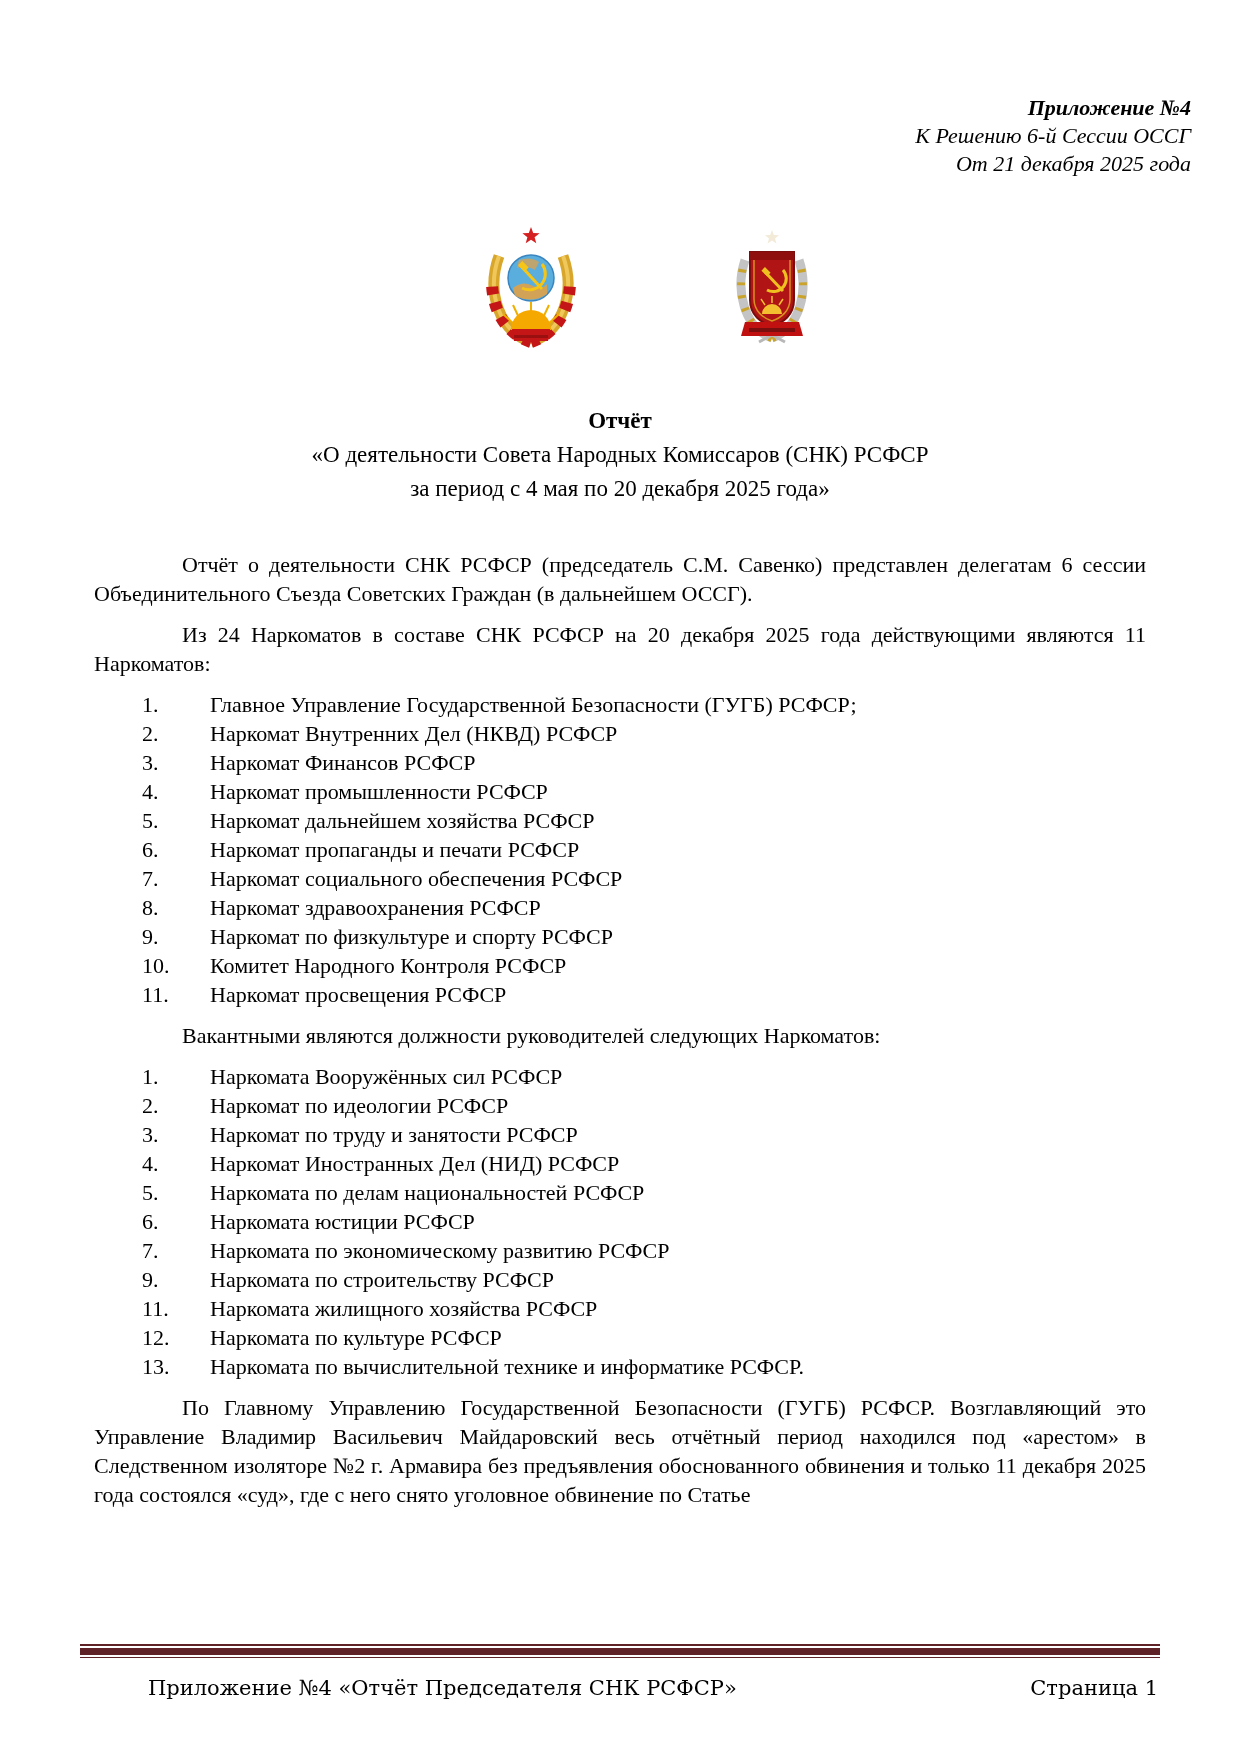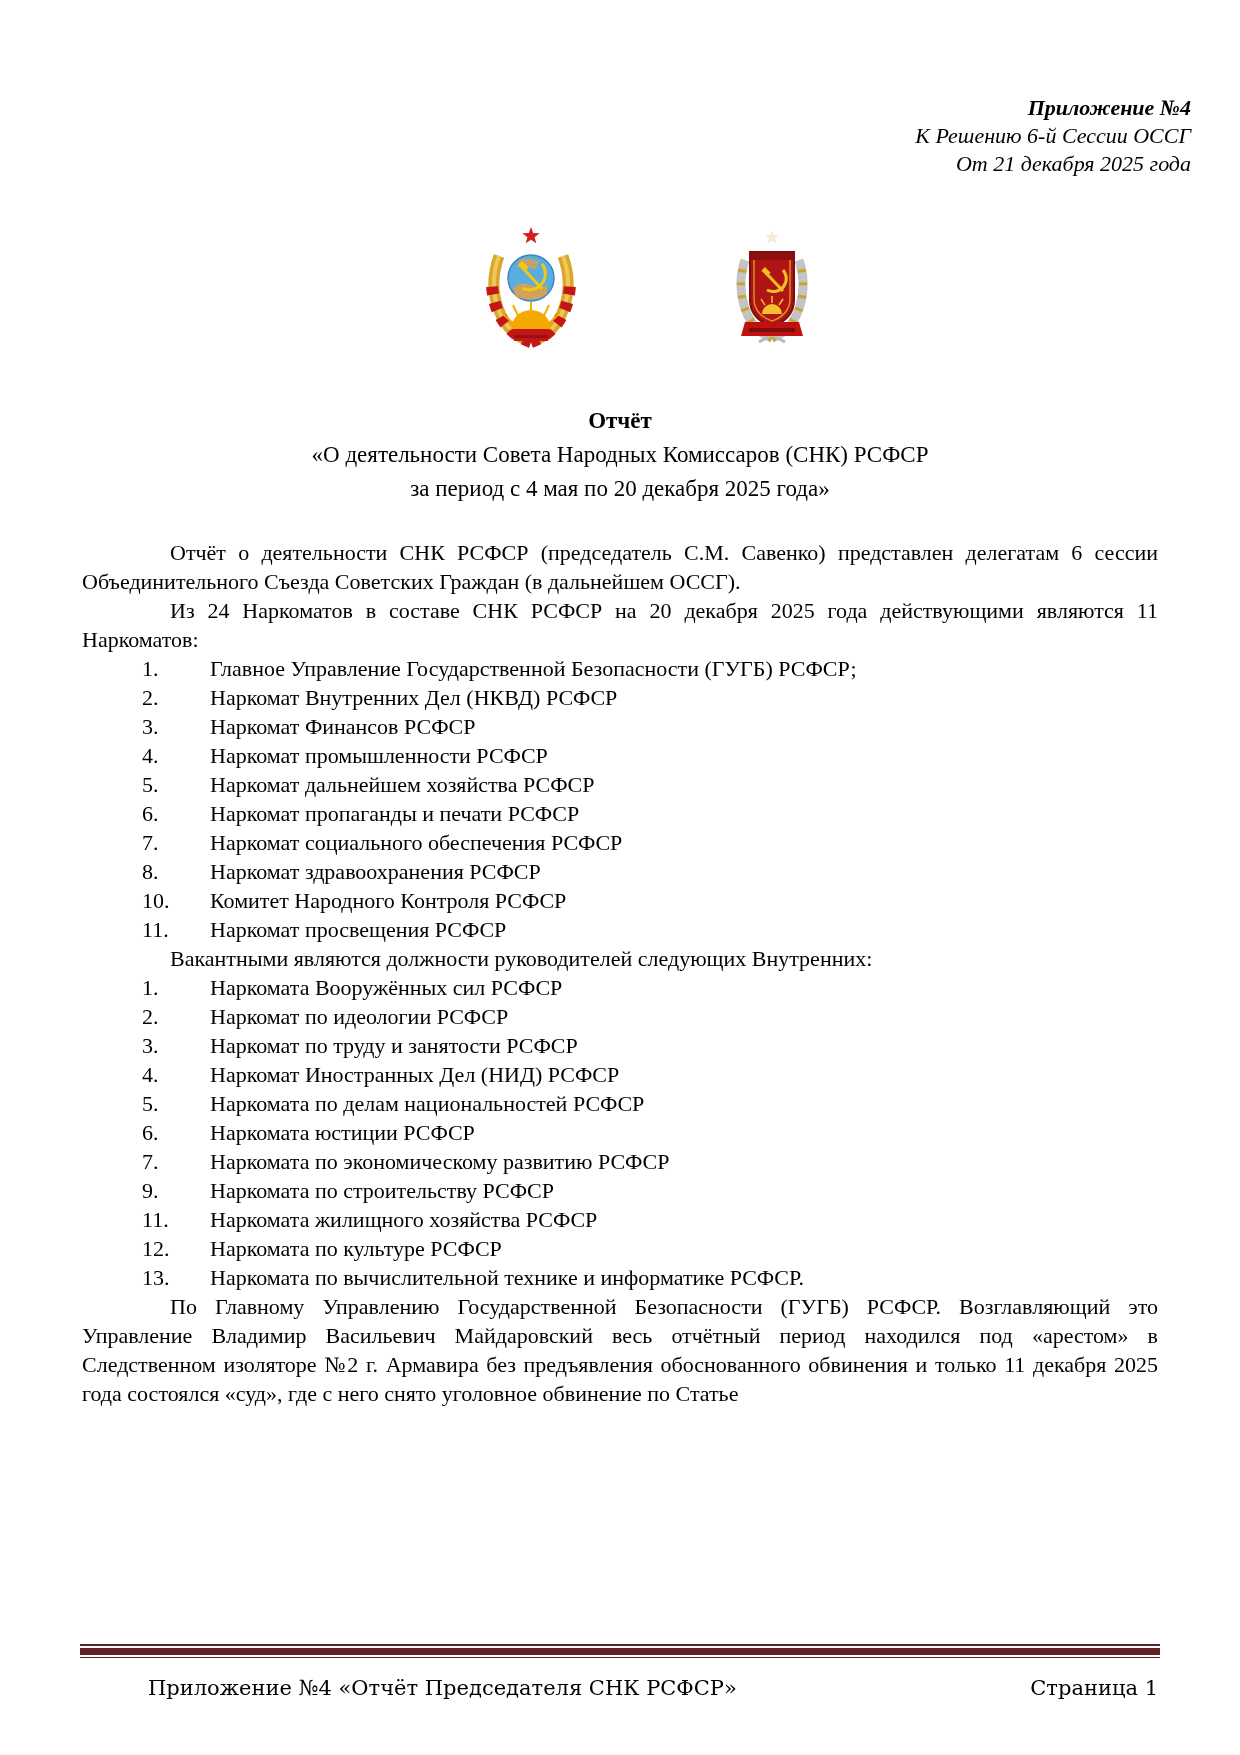--- a/index.html
+++ b/index.html
@@ -30,21 +30,21 @@
     position:absolute; top:404px; left:82px; width:1076px;
     text-align:center; font-size:23px; line-height:34px;
   }
   .doc-title .t1 { font-weight:bold; }
 
   
   .doc-body {
     position:absolute; top:538px; left:82px; width:1076px;
     font-size:22px; line-height:29px; text-align:justify;
   }
-  .doc-body p { margin:0; text-indent:88px; }
+  .doc-body p { margin:12px; text-indent:88px; }
   .p-active { margin-top:32px; }
   .p-vacant { margin-top:24px; }
   .p-gugb  { margin-top:25px; }
   .list { text-align:left; }
   .list-vacant { }
   .list-row { padding-left:60px; white-space:nowrap; }
   .list-num { display:inline-block; width:68px; }
 
   
   .footer-rule { position:absolute; top:1644px; left:80px; width:1080px; }
@@ -155,24 +155,25 @@
     <p class="p-active">Из 24 Наркоматов в составе СНК РСФСР на 20 декабря 2025 года действующими являются  11 Наркоматов:</p>
     <div class="list">
         <div class="list-row"><span class="list-num">1.</span><span class="list-text">Главное Управление Государственной Безопасности (ГУГБ) РСФСР;</span></div>
         <div class="list-row"><span class="list-num">2.</span><span class="list-text">Наркомат Внутренних Дел  (НКВД) РСФСР</span></div>
         <div class="list-row"><span class="list-num">3.</span><span class="list-text">Наркомат Финансов РСФСР</span></div>
         <div class="list-row"><span class="list-num">4.</span><span class="list-text">Наркомат промышленности РСФСР</span></div>
         <div class="list-row"><span class="list-num">5.</span><span class="list-text">Наркомат дальнейшем хозяйства РСФСР</span></div>
         <div class="list-row"><span class="list-num">6.</span><span class="list-text">Наркомат пропаганды и печати РСФСР</span></div>
         <div class="list-row"><span class="list-num">7.</span><span class="list-text">Наркомат социального обеспечения РСФСР</span></div>
         <div class="list-row"><span class="list-num">8.</span><span class="list-text">Наркомат здравоохранения РСФСР</span></div>
+        <div class="list-row"><span class="list-num">9.</span><span class="list-text">Наркомат по физкультуре и спорту РСФСР</span></div>
         <div class="list-row"><span class="list-num">10.</span><span class="list-text">Комитет Народного Контроля РСФСР</span></div>
         <div class="list-row"><span class="list-num">11.</span><span class="list-text">Наркомат просвещения РСФСР</span></div>
       </div>
-    <p class="p-vacant">Вакантными являются должности руководителей следующих Внутренних:</p>
+    <p class="p-vacant">Вакантными являются должности руководителей следующих Наркоматов:</p>
     <div class="list list-vacant">
         <div class="list-row"><span class="list-num">1.</span><span class="list-text">Наркомата Вооружённых сил РСФСР</span></div>
         <div class="list-row"><span class="list-num">2.</span><span class="list-text">Наркомат по идеологии РСФСР</span></div>
         <div class="list-row"><span class="list-num">3.</span><span class="list-text">Наркомат по труду и занятости РСФСР</span></div>
         <div class="list-row"><span class="list-num">4.</span><span class="list-text">Наркомат Иностранных Дел (НИД) РСФСР</span></div>
         <div class="list-row"><span class="list-num">5.</span><span class="list-text">Наркомата по делам национальностей РСФСР</span></div>
         <div class="list-row"><span class="list-num">6.</span><span class="list-text">Наркомата юстиции РСФСР</span></div>
         <div class="list-row"><span class="list-num">7.</span><span class="list-text">Наркомата по экономическому развитию РСФСР</span></div>
         <div class="list-row"><span class="list-num">9.</span><span class="list-text">Наркомата по строительству РСФСР</span></div>
         <div class="list-row"><span class="list-num">11.</span><span class="list-text">Наркомата жилищного хозяйства РСФСР</span></div>

